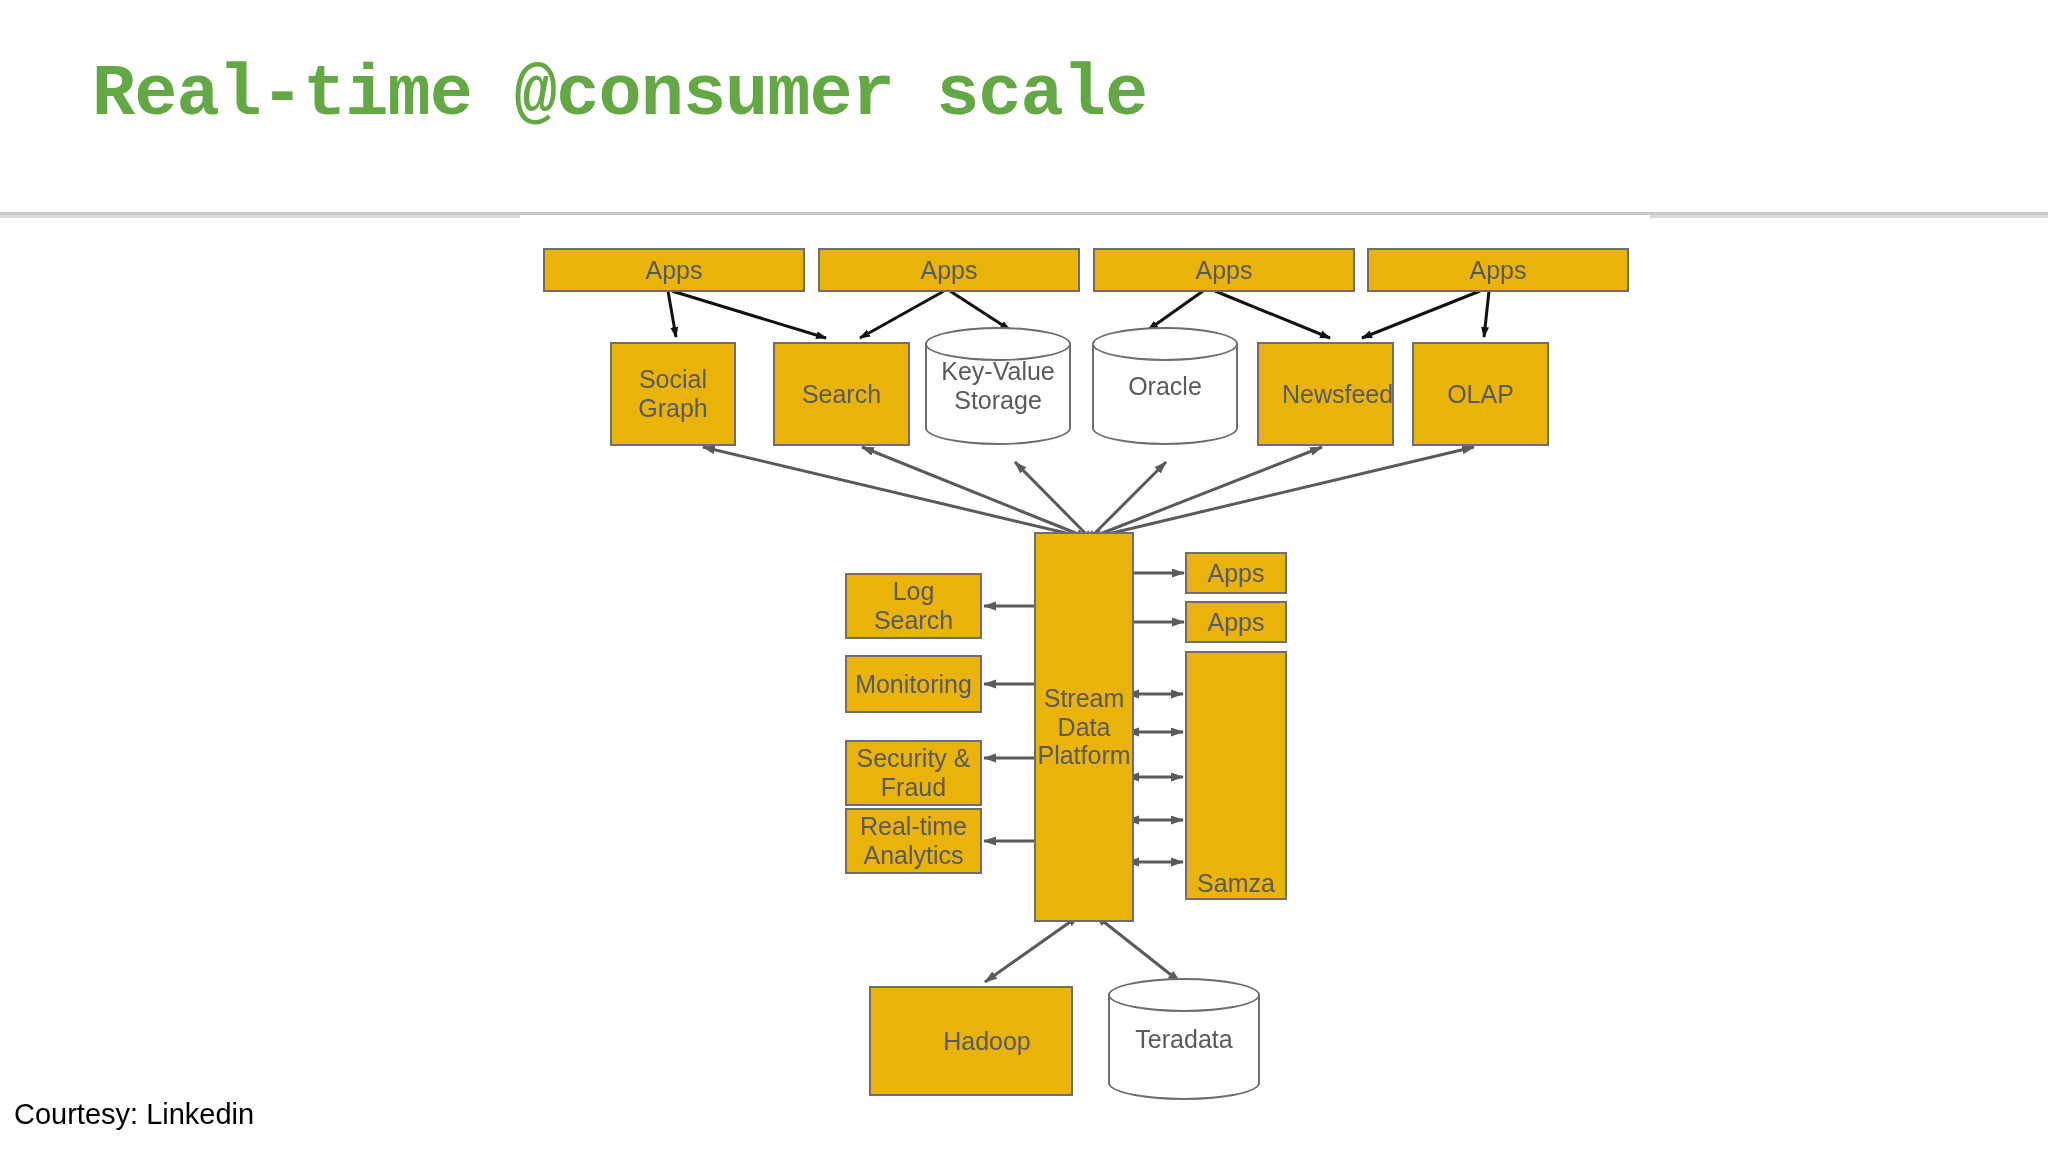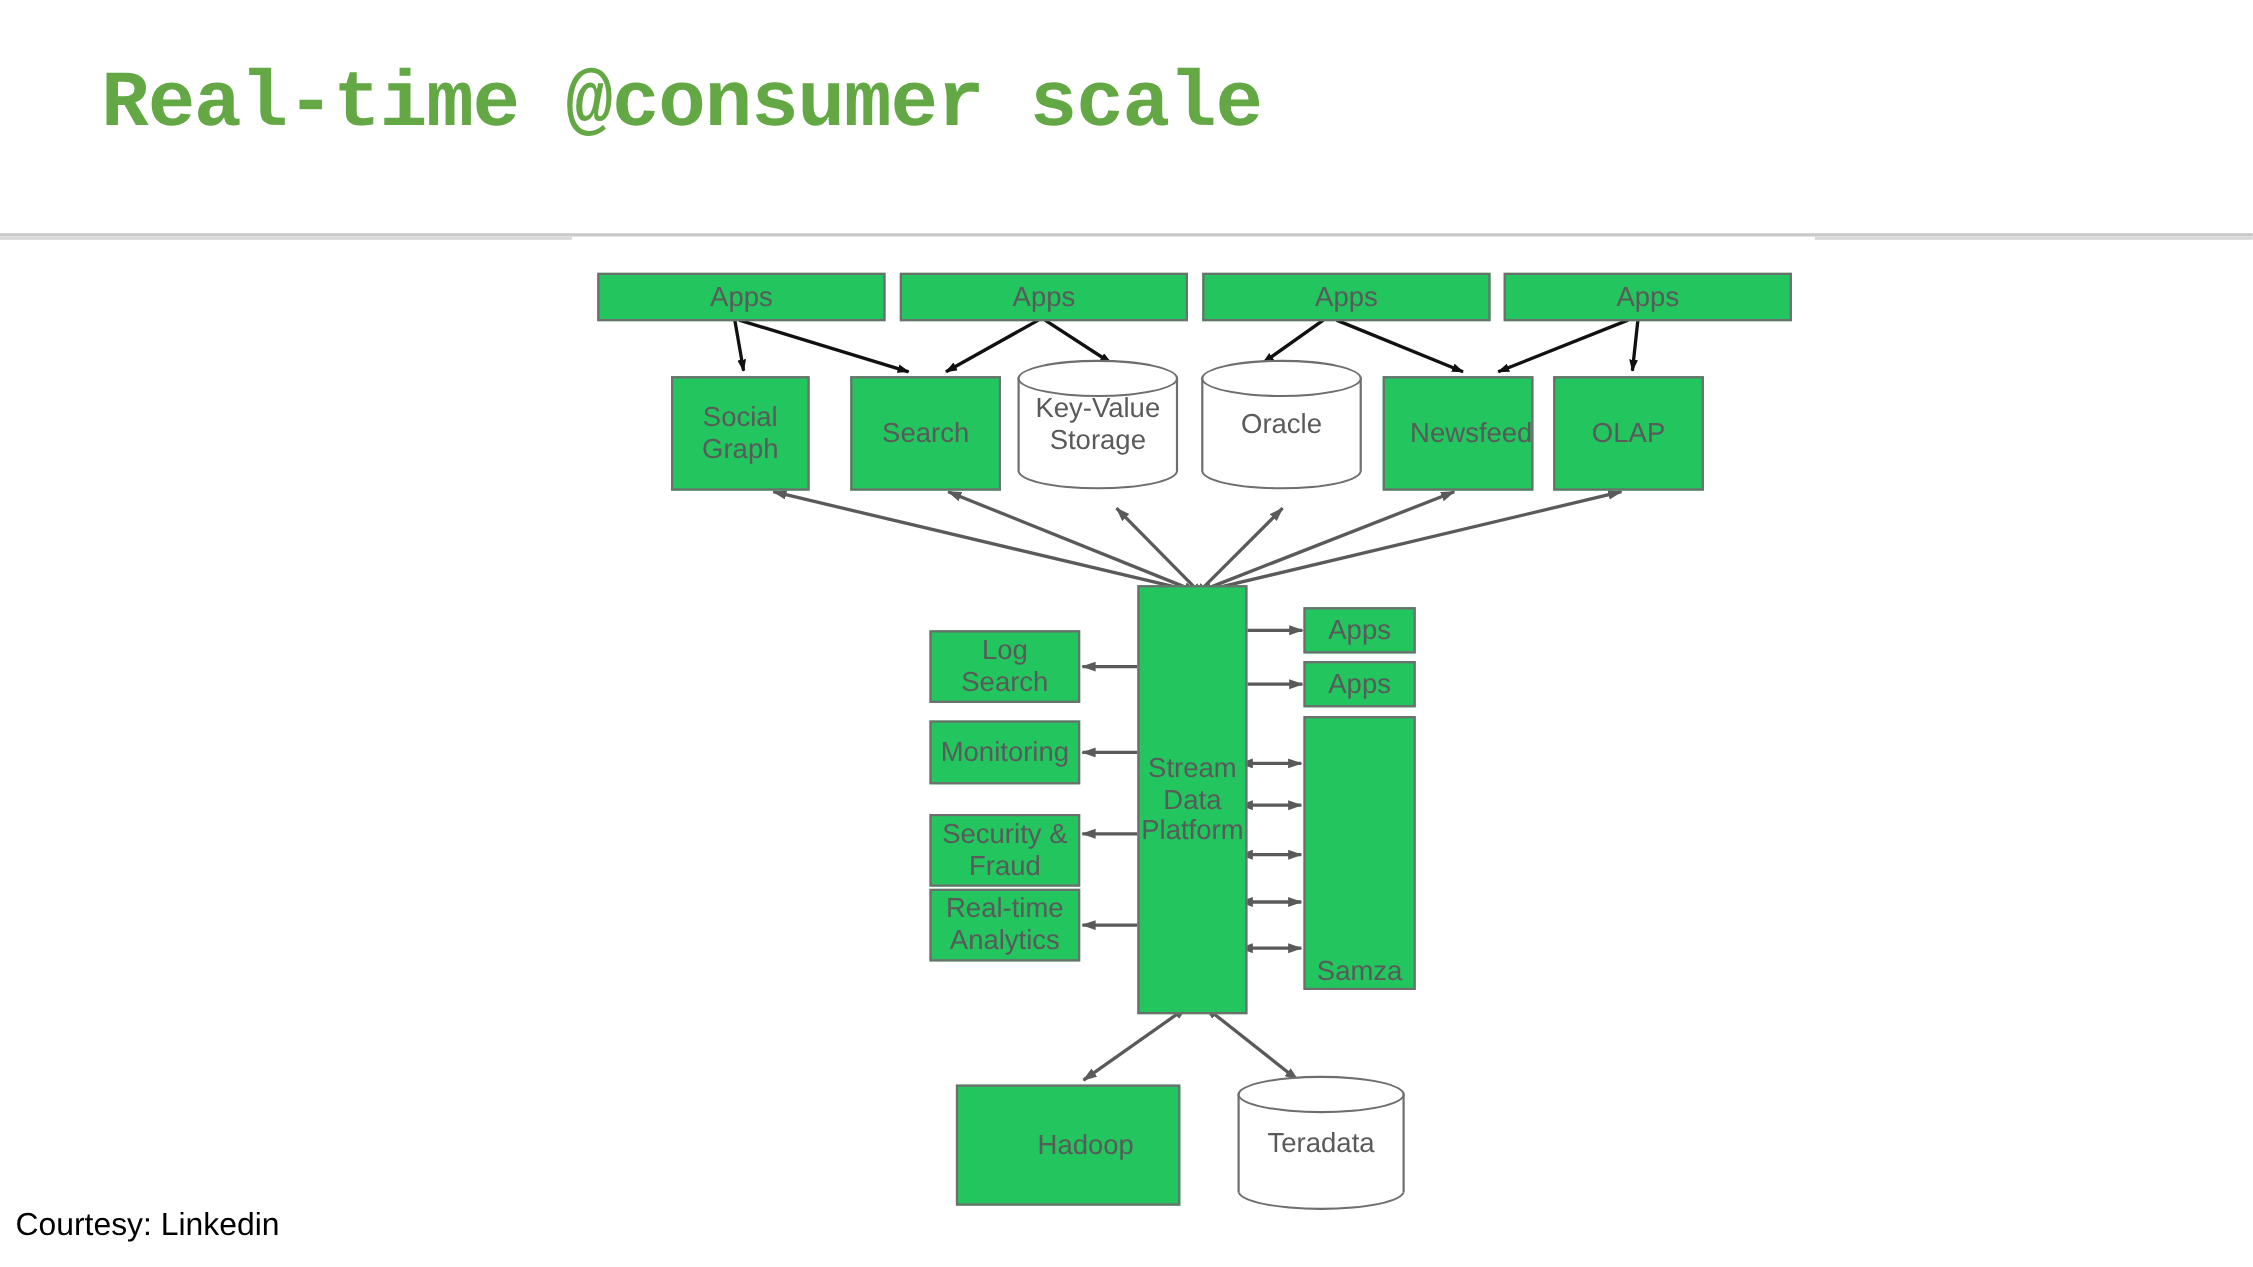--- a/index.html
+++ b/index.html
@@ -85,21 +85,21 @@
   .node {
     position: absolute;
     box-sizing: border-box;
     display: flex;
     align-items: center;
     justify-content: center;
     text-align: center;
     color: #5a5a5a;
     font-size: 25px;
     line-height: 1.15;
-    background: #22c55e;
+    background: #eab308;
   }
   .node.box {
     border: 2px solid #6e6e6e;
   }
   .node .lbl {
     display: block;
     white-space: pre-line;
     position: relative;
     z-index: 3;
   }
@@ -294,21 +294,21 @@
   </div>
 
   <div class="node box" style="left:1185px; top:651px; width:102px; height:249px;align-items:flex-end;">
     <span class="lbl">Samza</span>
   </div>
 
   <div class="node box" style="left:869px; top:986px; width:204px; height:110px;padding-left:32px;">
     <span class="lbl">Hadoop</span>
   </div>
 
-  <div class="node cyl" style="left:1108px; top:978px; width:152px; height:122px;margin-left:17px;">
+  <div class="node cyl" style="left:1108px; top:978px; width:152px; height:122px;">
     <div class="cyl-bottom"></div>
     <div class="cyl-body"></div>
     <div class="cyl-top"></div>
     <span class="lbl">Teradata</span>
   </div>
 
 </div>
 
 <div id="courtesy">Courtesy: Linkedin</div>
 

